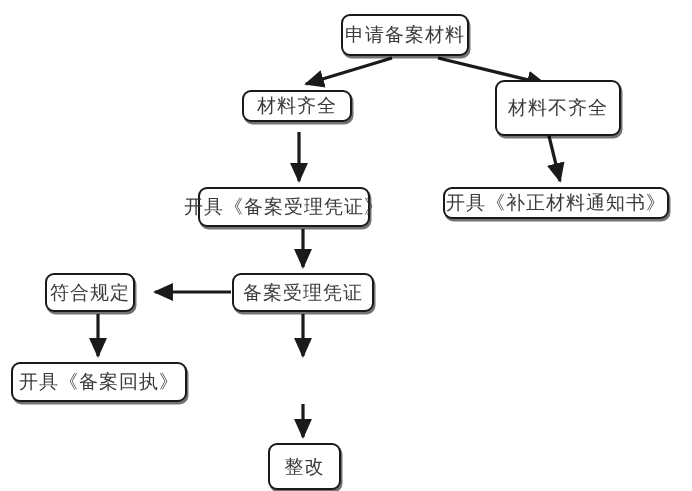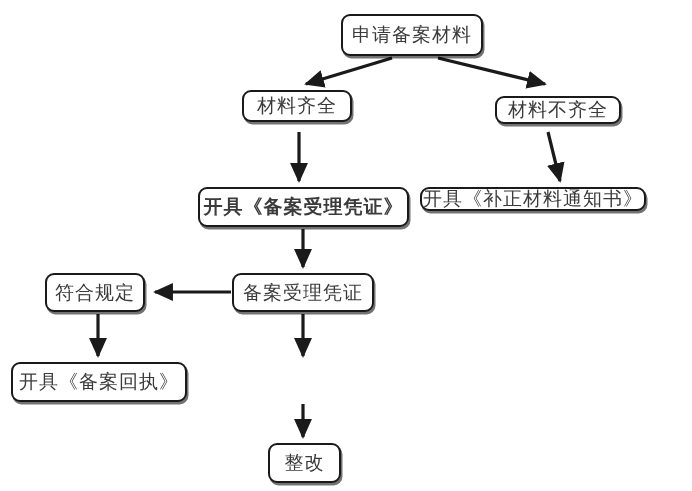--- a/index.html
+++ b/index.html
@@ -59,50 +59,50 @@
       <line x1="299" y1="132" x2="299" y2="181"></line>
       <line x1="548" y1="132" x2="560" y2="181"></line>
       <line x1="303" y1="229" x2="303" y2="267"></line>
       <line x1="231" y1="292" x2="155" y2="292"></line>
       <line x1="98" y1="314" x2="98" y2="356"></line>
       <line x1="303" y1="314" x2="303" y2="356"></line>
       <line x1="303" y1="404" x2="303" y2="437"></line>
     </g>
   </svg>
 
-  <div class="node" style="left:341px; top:14px; width:142px; height:42px;">
+  <div class="node" style="left:341px; top:14px; width:128px; height:42px;">
     <span>申请备案材料</span>
   </div>
 
   <div class="node" style="left:242px; top:90px; width:110px; height:32px;">
     <span>材料齐全</span>
   </div>
 
-  <div class="node" style="left:495px; top:96px; width:126px; height:28px;">
+  <div class="node" style="left:495px; top:80px; width:126px; height:56px;">
     <span>材料不齐全</span>
   </div>
 
-  <div class="node" style="left:198px; top:187px; width:211px; height:40px;font-weight:bold;">
+  <div class="node" style="left:198px; top:187px; width:172px; height:40px;">
     <span>开具《备案受理凭证》</span>
   </div>
 
-  <div class="node" style="left:420px; top:187px; width:226px; height:24px;">
+  <div class="node" style="left:443px; top:187px; width:226px; height:32px;">
     <span>开具《补正材料通知书》</span>
   </div>
 
-  <div class="node" style="left:45px; top:273px; width:100px; height:39px;justify-content:center;">
+  <div class="node" style="left:45px; top:273px; width:90px; height:39px;justify-content:center;">
     <span>符合规定</span>
   </div>
 
   <div class="node" style="left:232px; top:273px; width:142px; height:39px;">
     <span>备案受理凭证</span>
   </div>
 
   <div class="node" style="left:11px; top:362px; width:176px; height:40px;">
     <span>开具《备案回执》</span>
   </div>
 
 
-  <div class="node" style="left:268px; top:443px; width:73px; height:40px;">
+  <div class="node" style="left:268px; top:443px; width:73px; height:47px;">
     <span>整改</span>
   </div>
 
 </div>
 
 </body></html>

